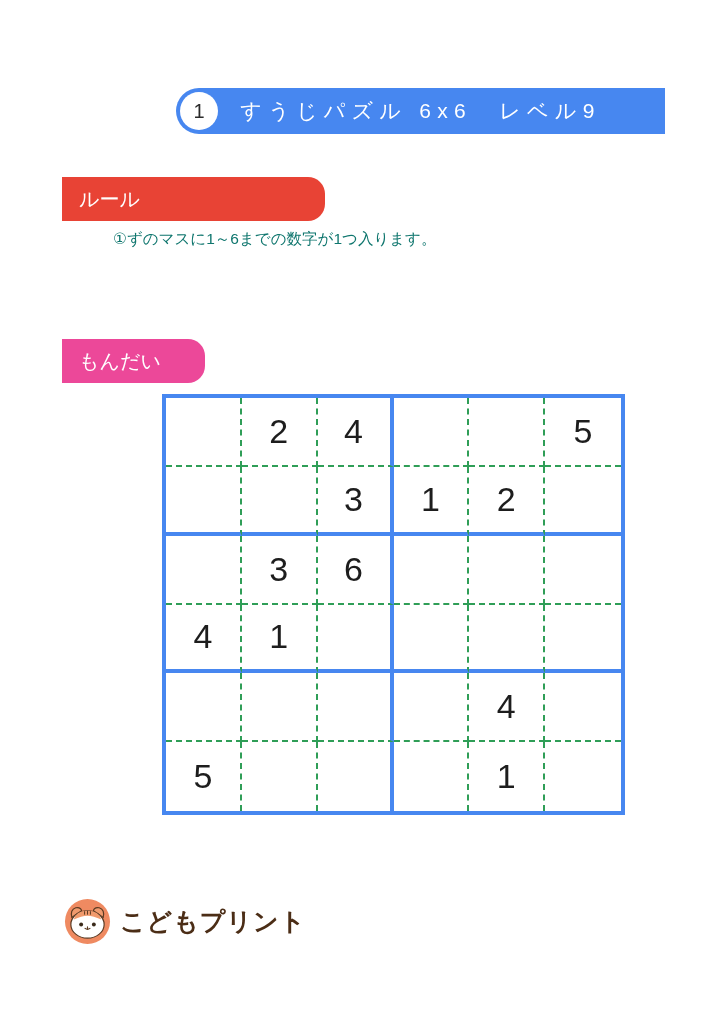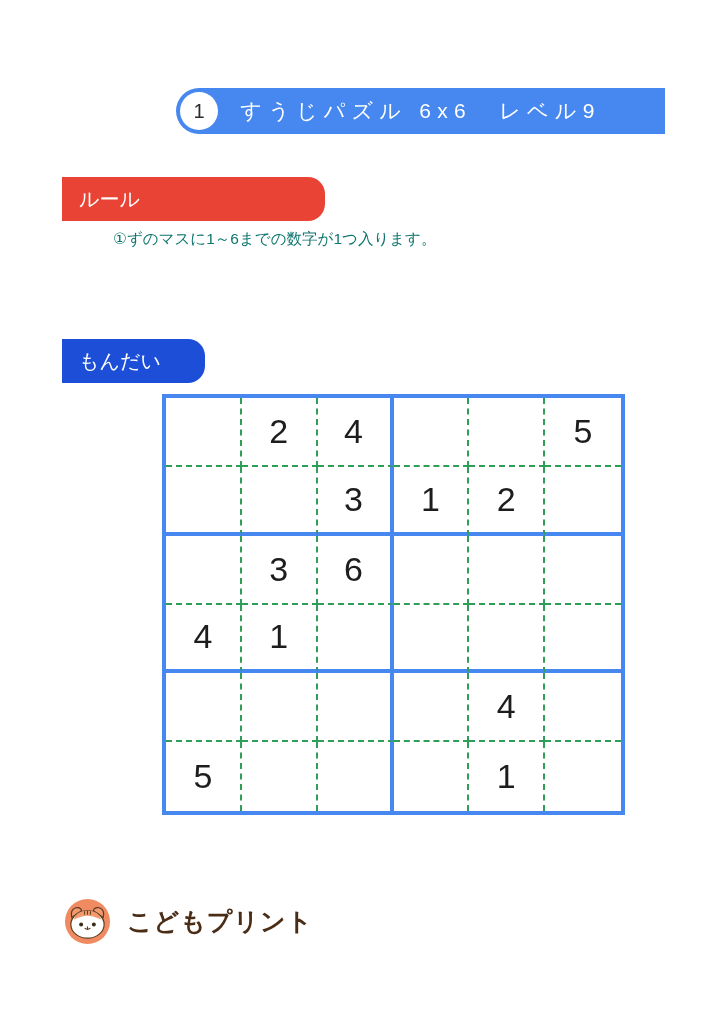--- a/index.html
+++ b/index.html
@@ -23,21 +23,21 @@
     flex:1;text-align:center;color:#ffffff;font-size:21px;
     letter-spacing:0.3em;white-space:nowrap;
   }
   
   .badge{
     position:absolute;left:62px;height:44px;border-radius:0 17px 17px 0;
     display:flex;align-items:center;color:#ffffff;font-size:20px;
     padding-left:17px;box-sizing:border-box;
   }
   .badge-rules{top:177px;width:263px;background:#e84335;}
-  .badge-problem{top:339px;width:143px;background:#1d4ed8;}
+  .badge-problem{top:339px;width:143px;background:#ec4899;}
   
   .rules{
     position:absolute;left:105px;top:216px;font-size:15.5px;line-height:30px;
     color:#0f766e;list-style:none;margin:8px;padding:0;white-space:nowrap;
   }
   
   .grid{
     position:absolute;left:162px;top:394px;width:463px;height:421px;
     box-sizing:border-box;border:4px solid #4787f0;background:#ffffff;
     display:grid;grid-template-columns:repeat(6,1fr);grid-template-rows:repeat(6,1fr);
@@ -50,21 +50,21 @@
   .br{border-right:4px solid #4787f0;}
   .gb{border-bottom:2px dashed #2f9e57;}
   .bb{border-bottom:4px solid #4787f0;}
   
   .logo{
     position:absolute;left:64px;top:897px;height:48px;
     display:flex;align-items:center;
   }
   .logo svg{display:block;}
   .logo-text{
-    margin-left:16px;font-size:25px;font-weight:bold;color:#4b2d16;
+    margin-left:9px;font-size:25px;font-weight:bold;color:#4b2d16;
     letter-spacing:1px;white-space:nowrap;
   }
 </style>
 </head>
 <body>
 
 <div class="banner">
   <div class="num-badge">
     <span>1</span>
   </div>

